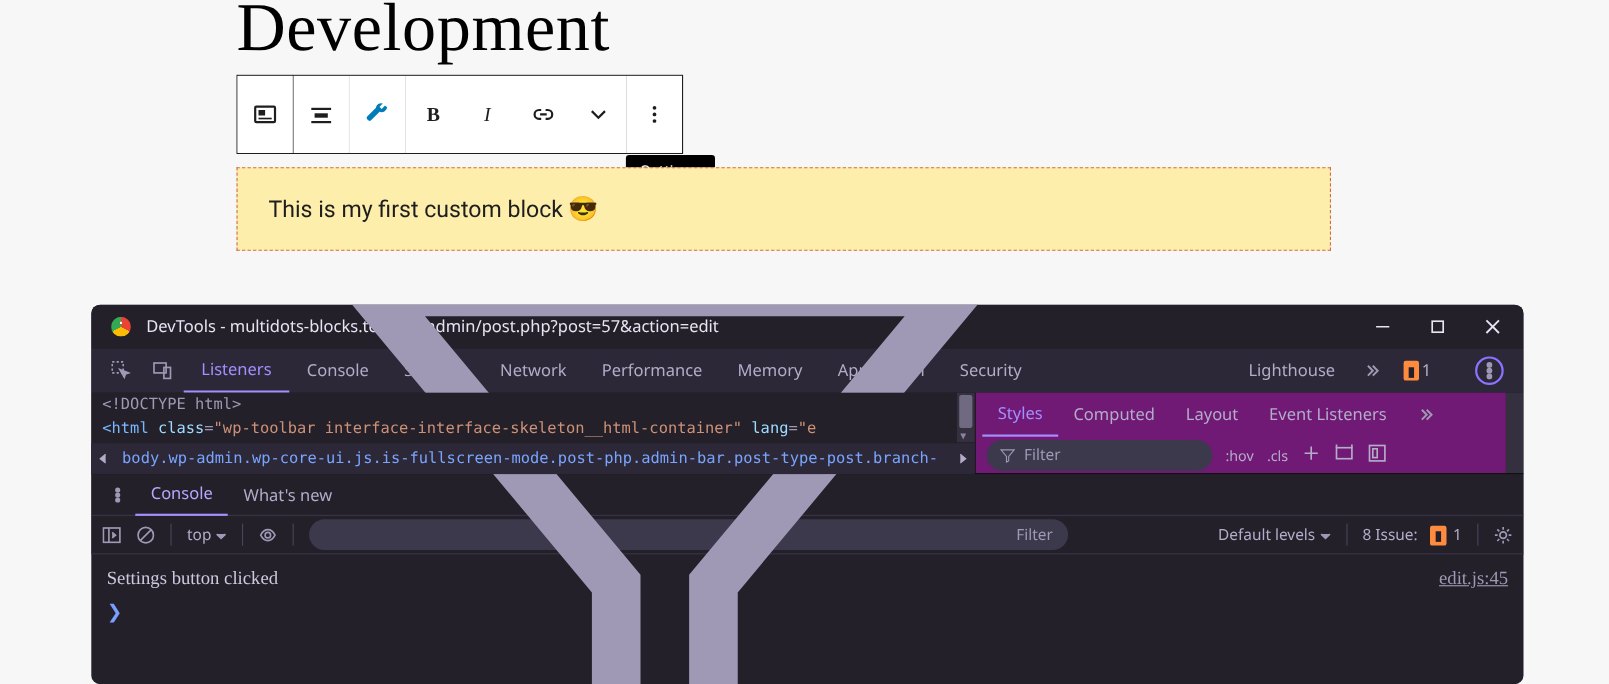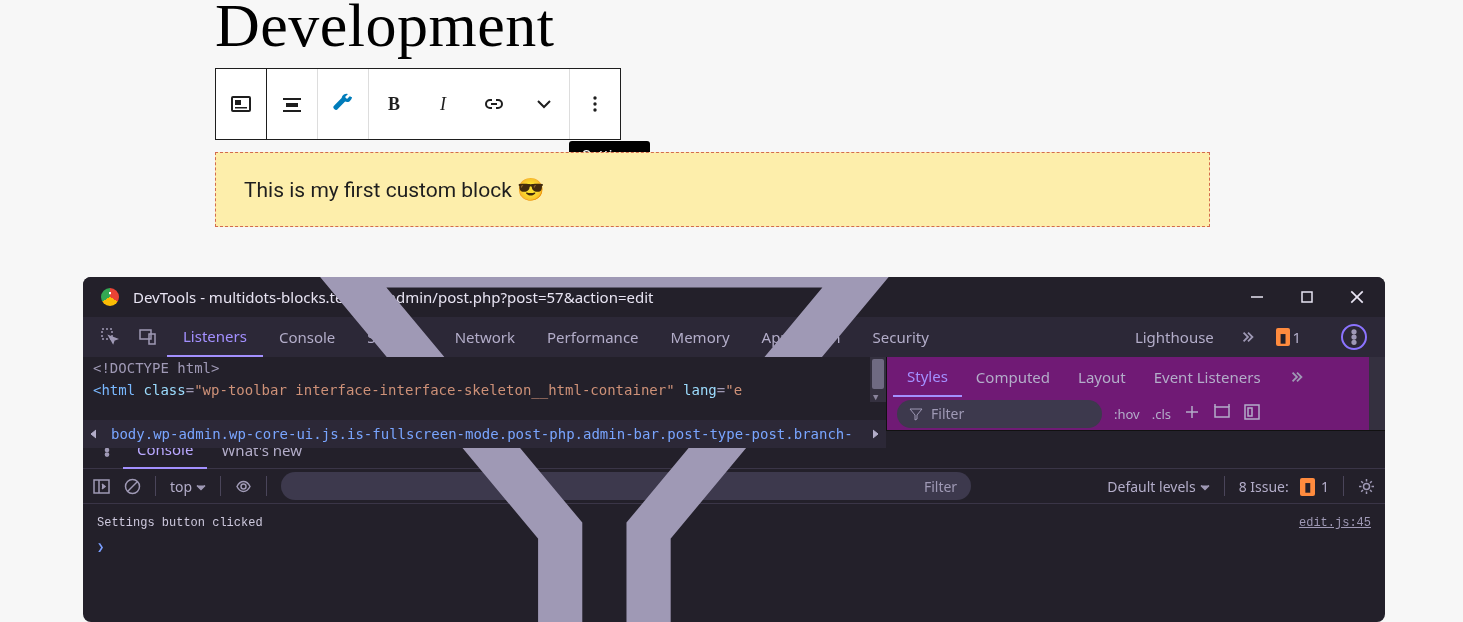--- a/index.html
+++ b/index.html
@@ -42,21 +42,21 @@
 .gear,.more{width:20px;padding:0 8px;cursor:pointer}
 .more-circle{width:26px;height:26px;border:2px solid #8b73ff;border-radius:50%;display:flex;align-items:center;justify-content:center}
 
 
 .dt-body{display:flex;height:73px}
 .dt-elements{flex:0 0 803px;background:#23202a;font-family:Consolas,Menlo,monospace;font-size:14px;position:relative}
 .dt-elements .codeline{padding:3px 10px;white-space:nowrap;color:#9f99b5}
 .dt-elements .tag{color:#79b8ff}
 .dt-elements .attr{color:#9cdcfe}
 .dt-elements .str{color:#ce9178}
-.bc-row{display:flex;align-items:center;height:28px;background:#2c2837;margin-top:19px}
+.bc-row{display:flex;align-items:center;height:28px;background:#2c2837;margin-top:2px}
 .bc-arrow{width:22px;height:28px;display:flex;align-items:center;justify-content:center;background:#2c2837;cursor:pointer}
 .bc-arrow svg{width:10px;height:10px;stroke:#b3adc9;fill:#b3adc9}
 .bc-text{flex:1;color:#79a5ff;font-family:Consolas,monospace;white-space:nowrap;overflow:hidden;padding:0 6px}
 .scrollbar-vert{position:absolute;right:0;top:0;width:16px;height:calc(100% - 28px);background:#34303f}
 .scroll-thumb{position:absolute;top:2px;left:2px;width:12px;height:30px;background:#6f6a82;border-radius:2px}
 .scroll-arr{position:absolute;left:3px;font-size:9px;color:#8a849c}
 
 
 .dt-styles{flex:1;background:#701a75;border-left:1px solid #111}
 .st-tabs{height:40px;display:flex;align-items:center;padding:0 6px;gap:0}
@@ -78,21 +78,21 @@
 .dt-drawer-tabs .spacer{flex:1}
 .dr-close{cursor:pointer;padding:0 8px}
 
 .console-toolbar{height:36px;background:#23202a;display:flex;align-items:center;padding:0 10px;gap:14px;border-top:1px solid #3a3547;border-bottom:1px solid #3a3547}
 .ct-item{display:flex;align-items:flex-end;gap:4px;color:#b3adc9;cursor:pointer;font-size:14px}
 .ct-item svg{width:17px;height:17px;stroke:#9f99b5;fill:none;stroke-width:1.5}
 .ct-filter{flex:0 0 690px;height:28px;background:#3d394d;border-radius:20px;display:flex;align-items:center;padding:0 14px;gap:10px;color:#9f99b5}
 .ct-sep{width:1px;height:20px;background:#4a455a}
 .ct-right{margin-left:auto;display:flex;align-items:center;gap:14px}
 
-.console-body{padding:8px 14px;font-family:Liberation Mono, monospace;font-size:12px;color:#cec9de}
+.console-body{padding:8px 14px;font-family:Liberation Serif, serif;font-size:17px;color:#cec9de}
 .c-line{display:flex;padding:4px 0}
 .c-line .msg{flex:1}
 .c-line .src{color:#9f99b5;text-decoration:underline;cursor:pointer}
 .c-prompt{color:#7a9eff;padding:6px 0}
 
 .double-chev svg{width:16px;height:16px}
 </style>
 </head>
 <body>
 

